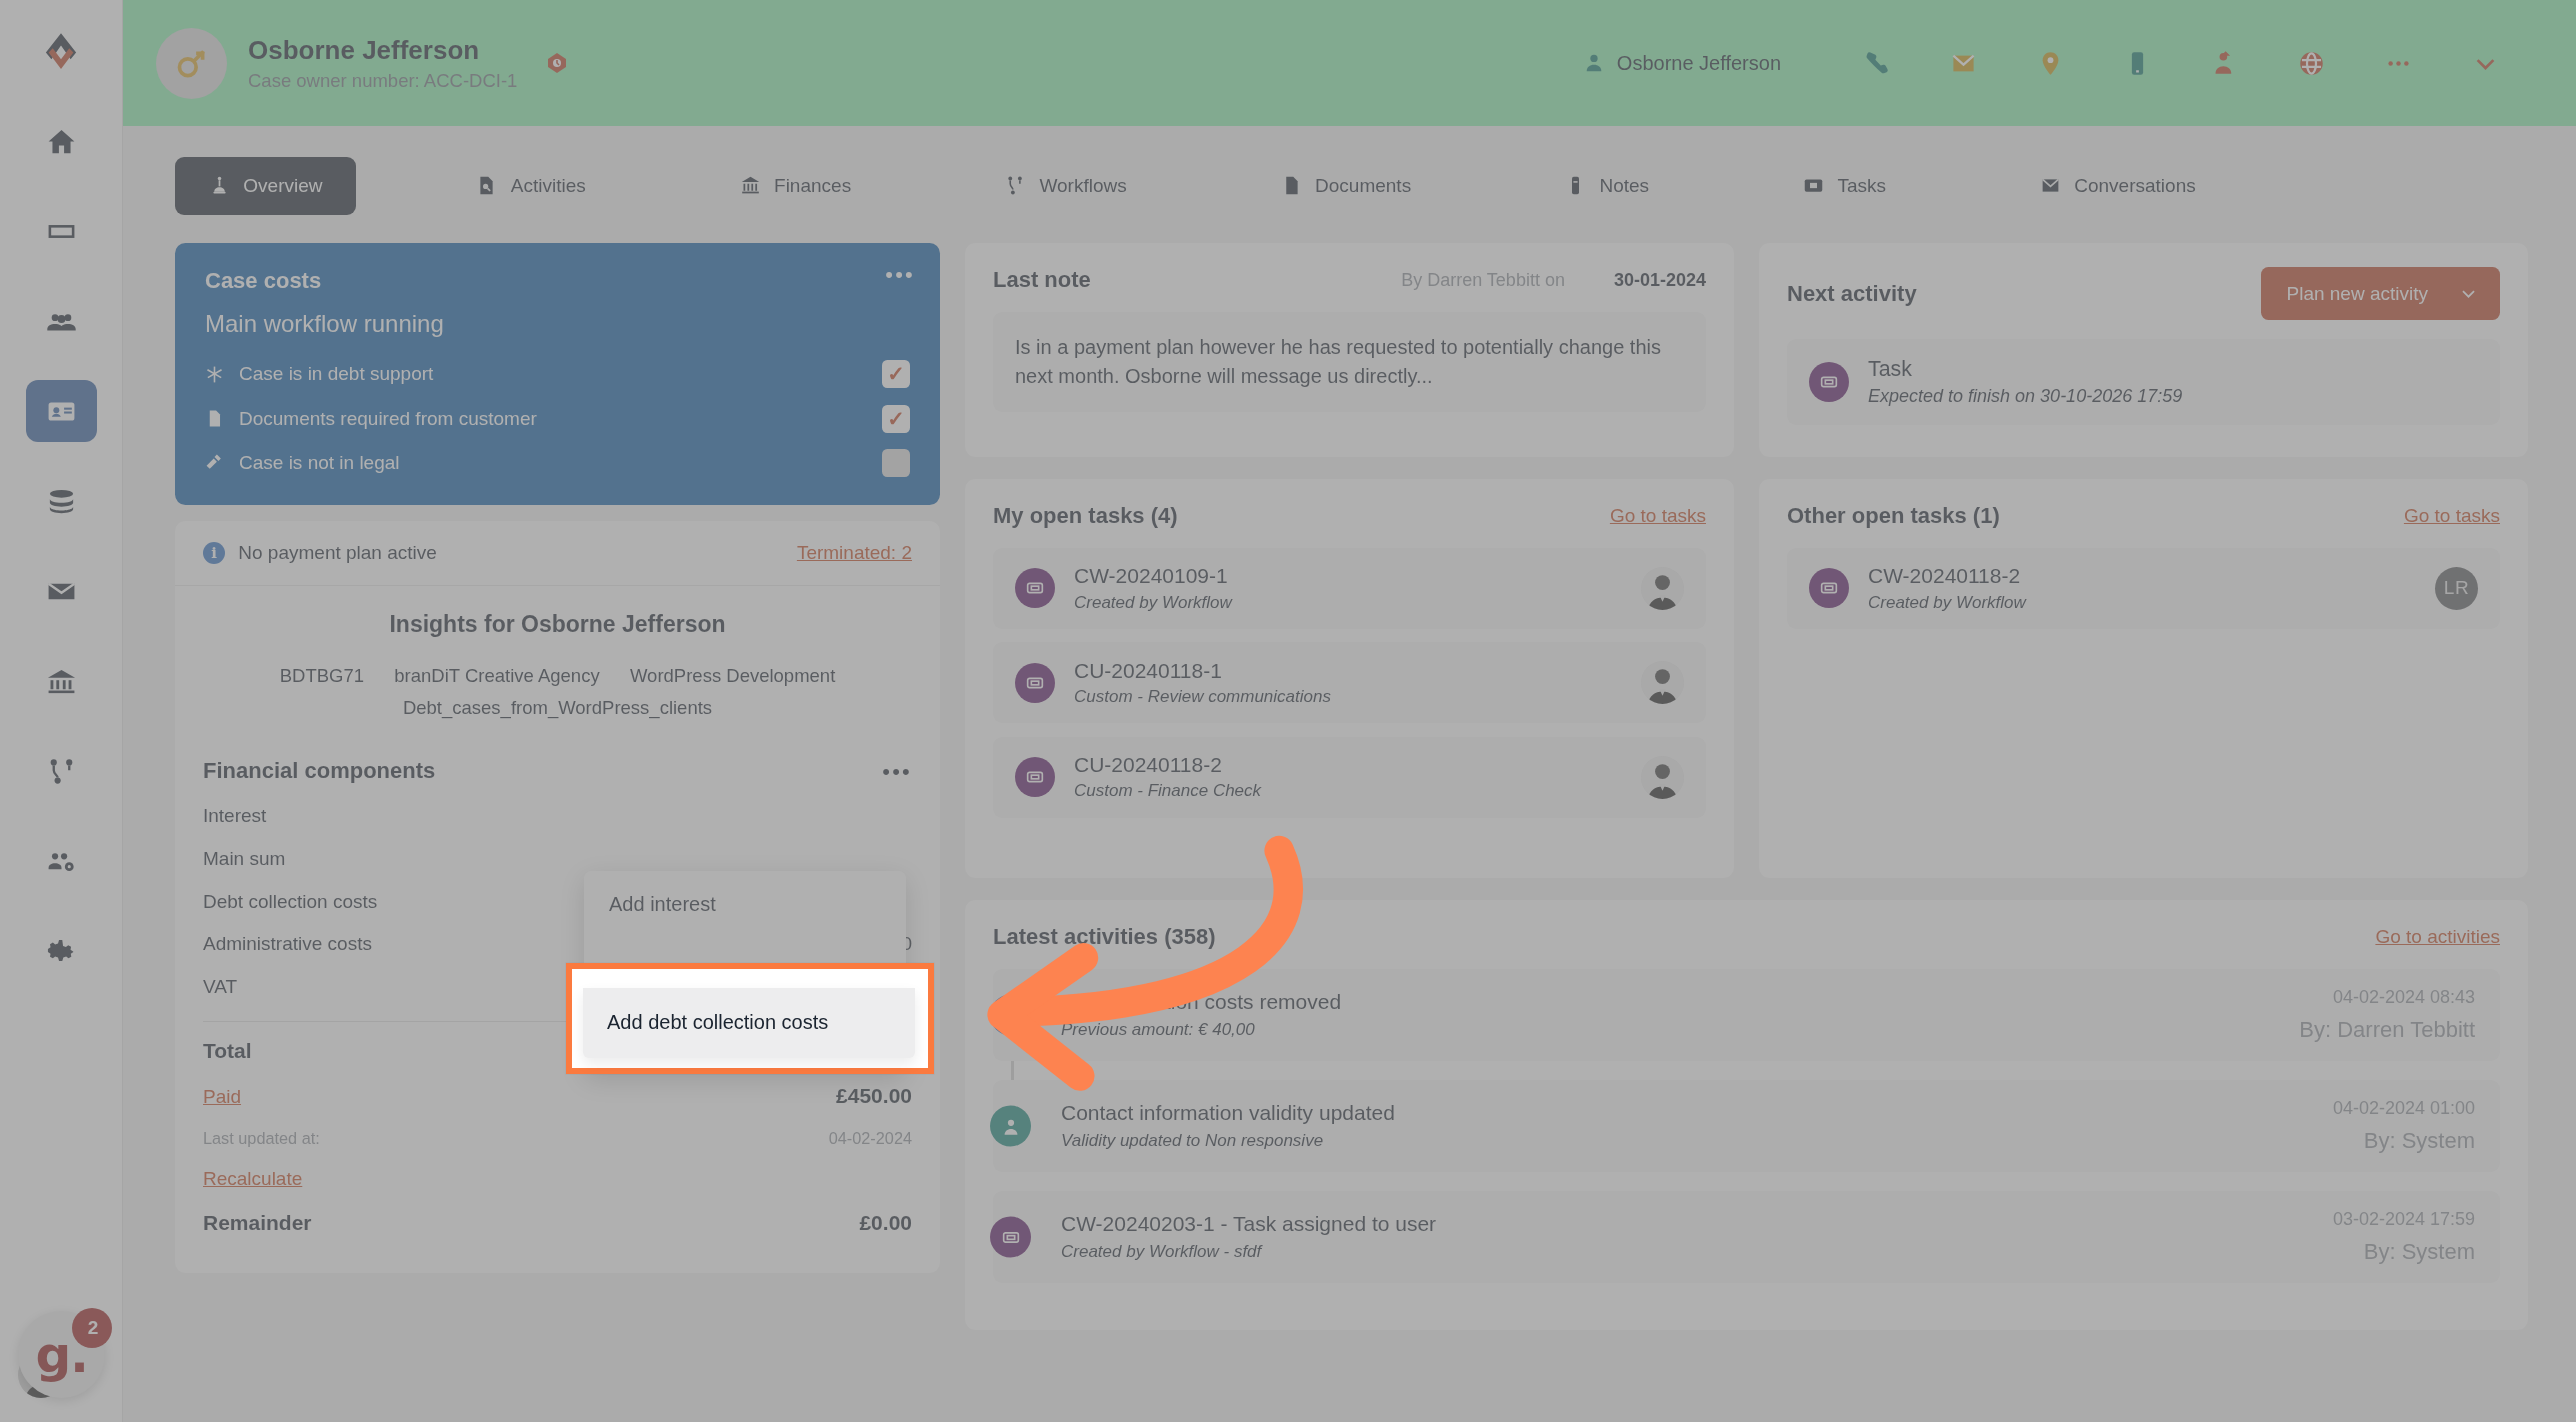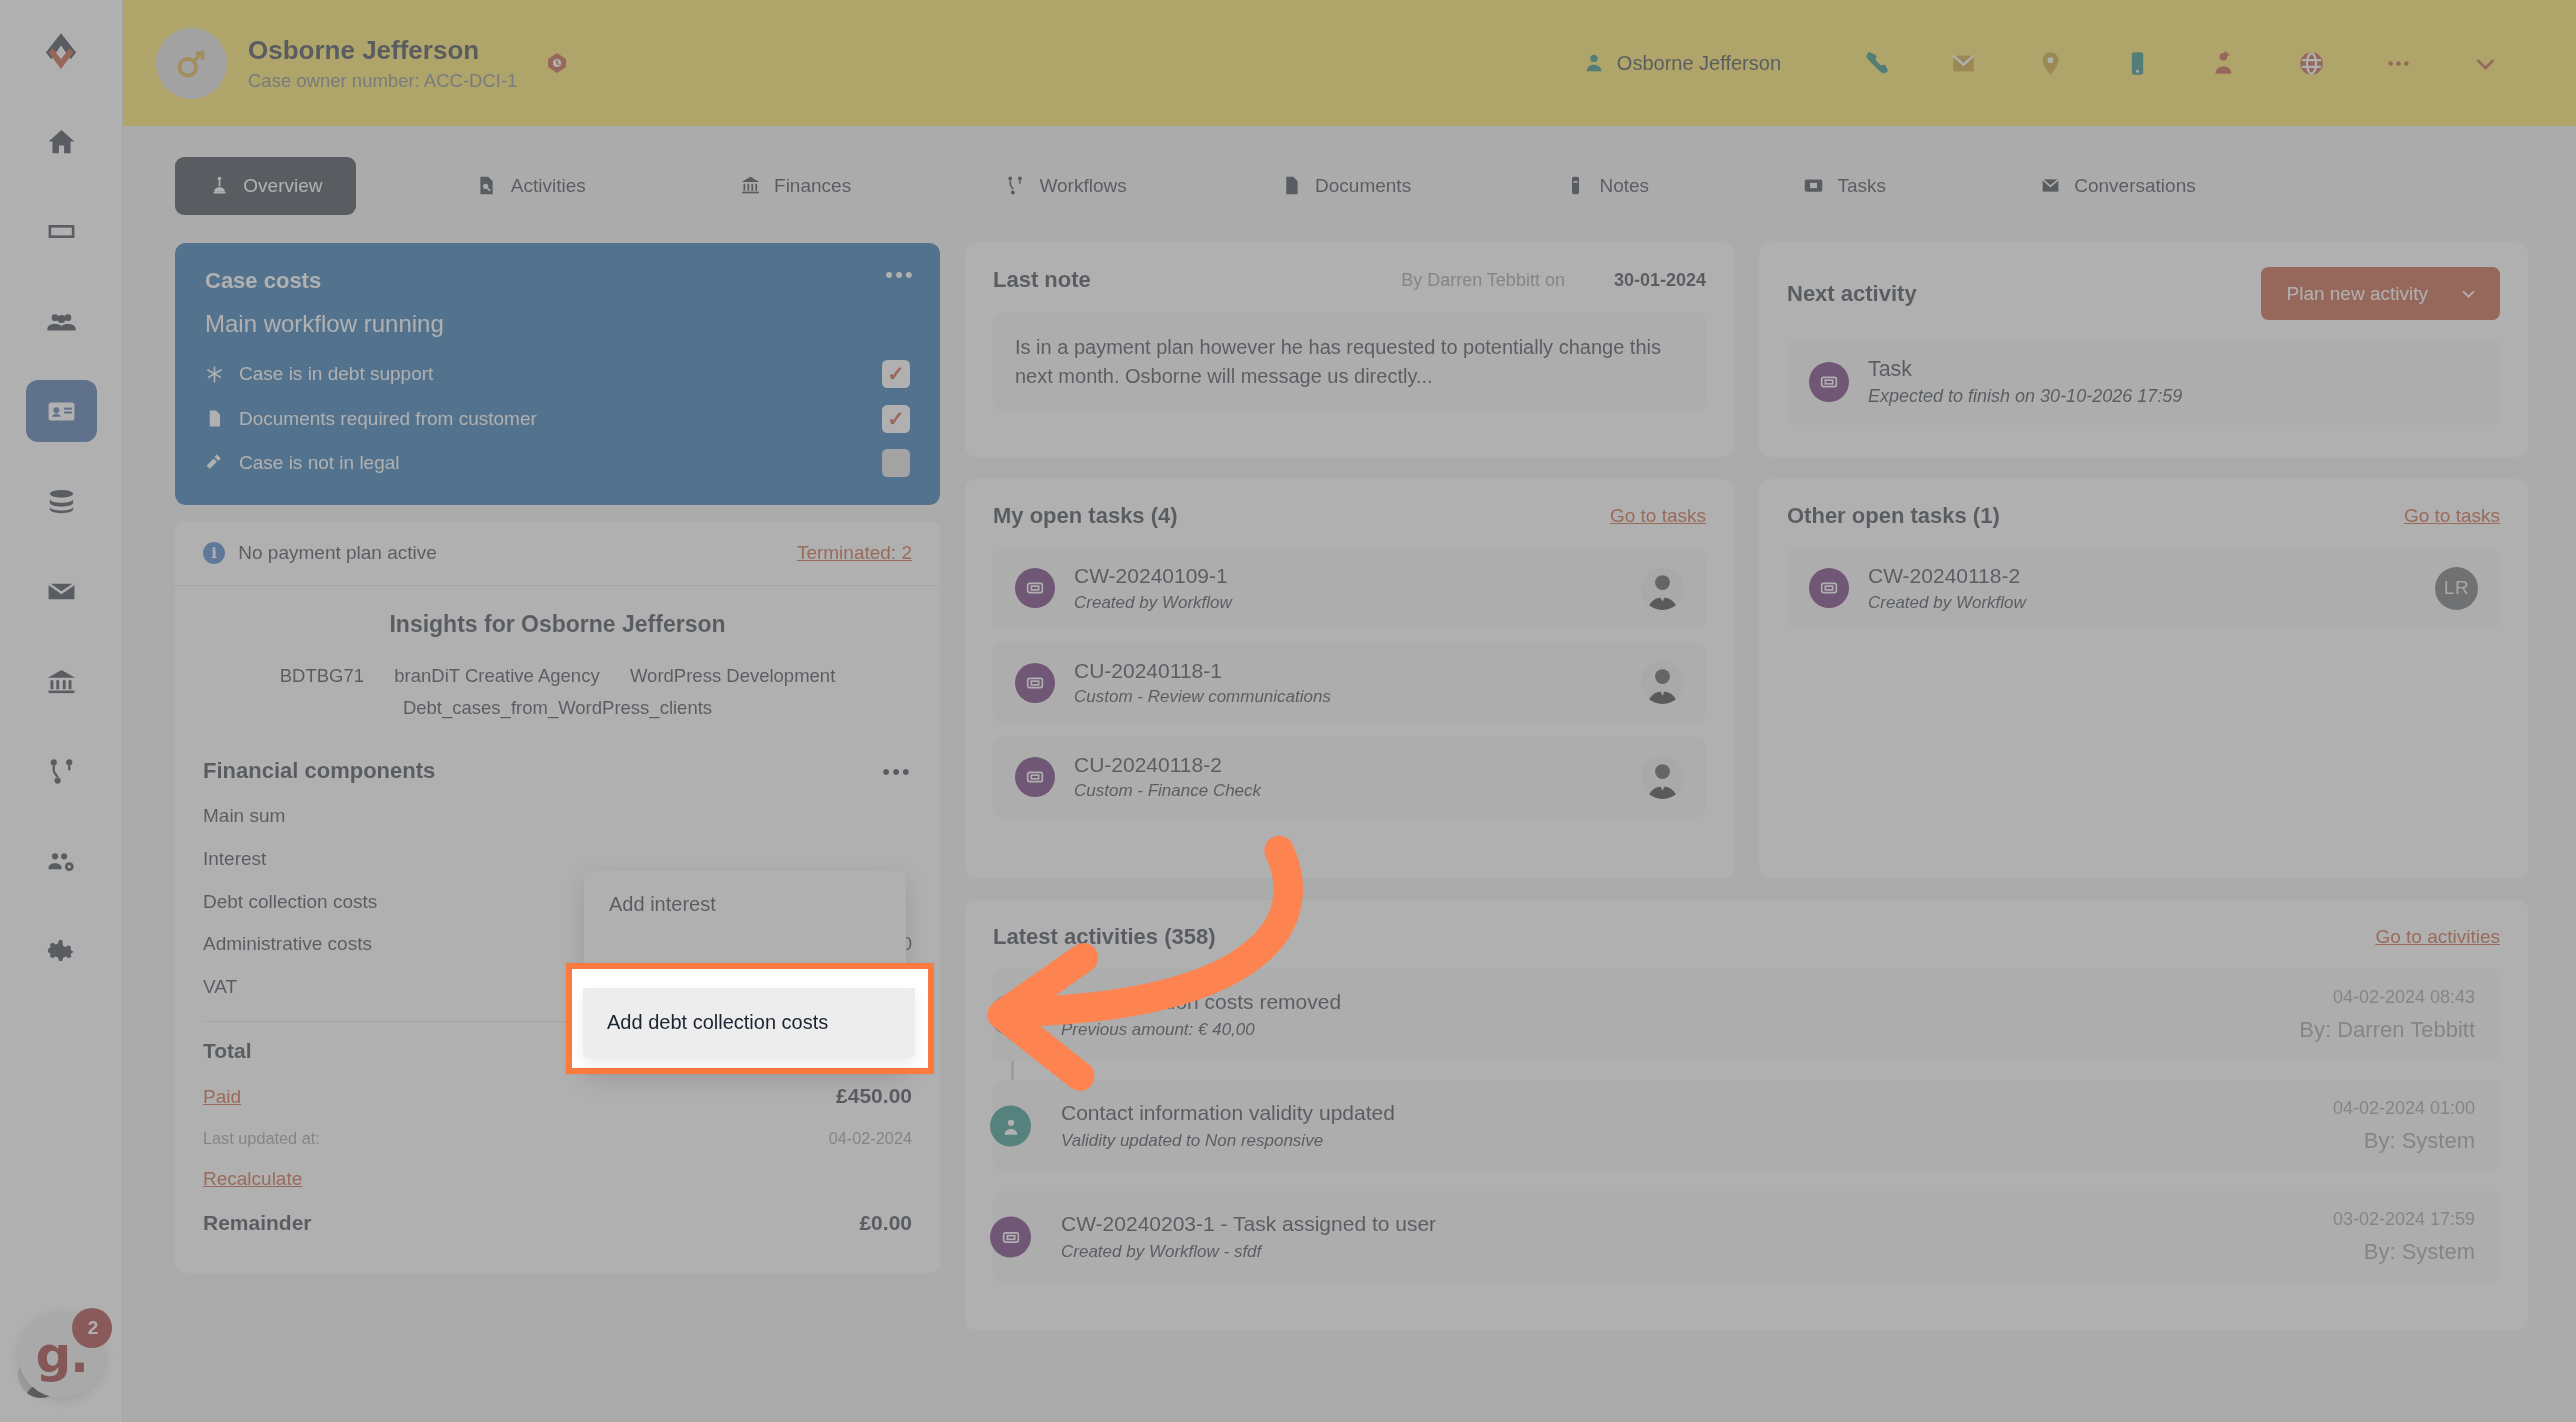--- a/index.html
+++ b/index.html
@@ -52,21 +52,21 @@
   .glassbox-badge {
     position: absolute; top: -3px; right: -7.4px; width: 40px; height: 40px;
     border-radius: 50%; background: #9b1c1c; color: #fff;
     display: flex; align-items: center; justify-content: center;
     font-size: 19px; font-weight: 700; font-family: "Liberation Sans", sans-serif;
   }
 
   
   .header {
     position: absolute; left: 123px; top: 0; right: 0; height: 126px;
-    background: #fde047; display: flex; align-items: center; padding: 0 47px 0 33px;
+    background: #86efac; display: flex; align-items: center; padding: 0 47px 0 33px;
     z-index: 15;
   }
   .hdr-avatar {
     width: 71px; height: 71px; border-radius: 50%; background: #d9d9d9;
     display: flex; align-items: center; justify-content: center; flex: none;
   }
   .hdr-names { margin-left: 21px; }
   .hdr-title { font-size: 26px; font-weight: 700; color: #1b2430; line-height: 1.25; }
   .hdr-sub { font-size: 18.5px; color: #6e757d; margin-top: 3px; }
   .hdr-case-icon { margin-left: 27px; width: 25px; height: 25px; display:flex; align-items:center; justify-content:center;}
@@ -562,25 +562,25 @@
             </div>
           </div>
 
           <div class="fin">
             <div class="fin-head">
               <h3>Financial components</h3>
               <div class="fin-dots">•••</div>
             </div>
 
             <div class="fin-row">
+              <span class="fin-lbl">Interest</span>
+              <span class="fin-val"></span>
+            </div>
+            <div class="fin-row">
               <span class="fin-lbl">Main sum</span>
-              <span class="fin-val"></span>
-            </div>
-            <div class="fin-row">
-              <span class="fin-lbl">Interest</span>
               <span class="fin-val"></span>
             </div>
             <div class="fin-row">
               <span class="fin-lbl">Debt collection costs</span>
               <span class="fin-val"></span>
             </div>
             <div class="fin-row">
               <span class="fin-lbl">Administrative costs</span>
               <span class="fin-val">£0.00</span>
             </div>

